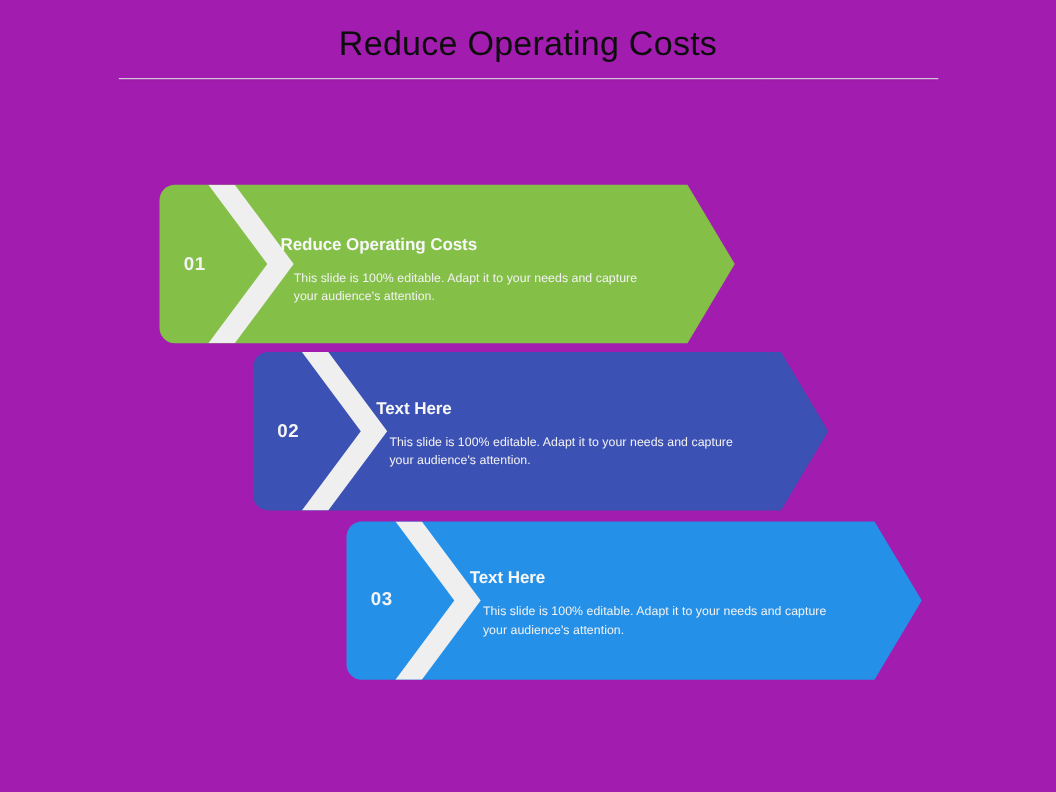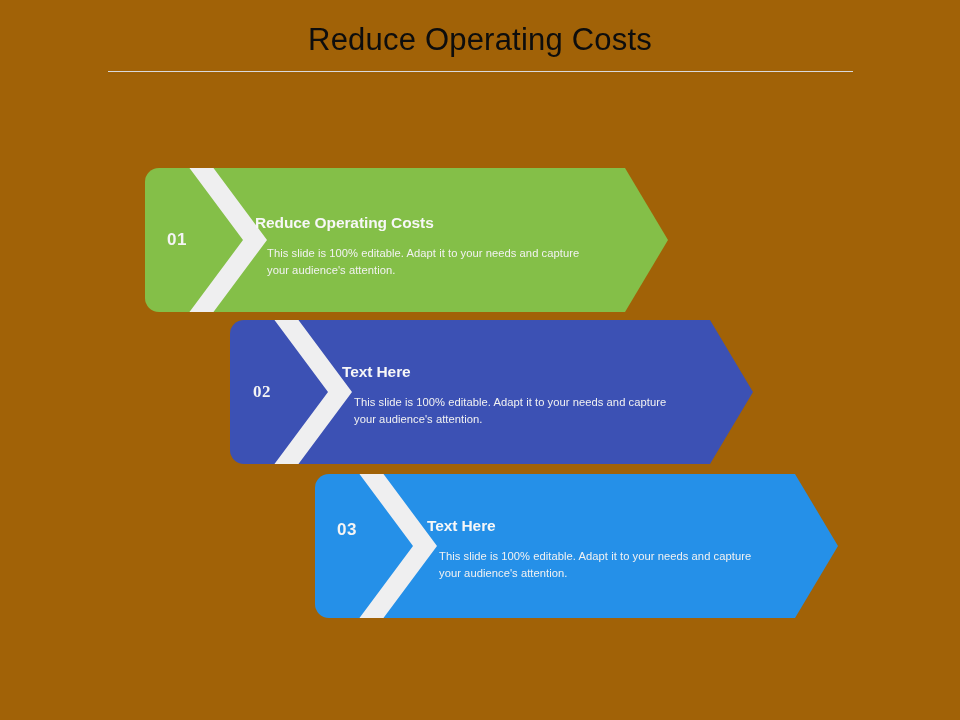--- a/index.html
+++ b/index.html
@@ -96,36 +96,36 @@
     margin: 12px;
     max-width: 330px;
   }
 
   
   #row-1 { left: 145px; top: 168px; width: 530px; height: 144px; }
   #row-1 .row-number { left: 8px;  top: 230px; }
   #row-1 .row-body   { left: 110px; top: 45px; }
 
   #row-2 { left: 230px; top: 320px; width: 530px; height: 144px; }
-  #row-2 .row-number { left: 8px;  top: 230px; font-family: Liberation Serif, serif; }
+  #row-2 .row-number { left: 8px;  top: 230px; }
   #row-2 .row-body   { left: 112px; top: 42px; }
 
   #row-3 { left: 315px; top: 474px; width: 530px; height: 144px; }
   #row-3 .row-number { left: 8px;  top: 230px; }
   #row-3 .row-body   { left: 112px; top: 42px; }
 
   
   #row-1 .row-number { top: 62px; }
   #row-2 .row-number { top: 62px; }
-  #row-3 .row-number { top: 46px; }
+  #row-3 .row-number { top: 61px; }
 </style>
 </head>
 <body>
 
-<div class="slide" style="background: #a16207;">
+<div class="slide" style="background: #a21caf;">
 
   <div class="slide-title">Reduce Operating Costs</div>
 
   <div class="title-rule" style="background: rgb(217, 217, 220);"></div>
   <div class="title-rule-shadow"></div>
 
   <div class="arrow-row" id="row-1">
     <svg class="arrow-svg" width="530" height="144" viewBox="0 0 530 144">
       <defs>
         <clipPath id="clip1">

